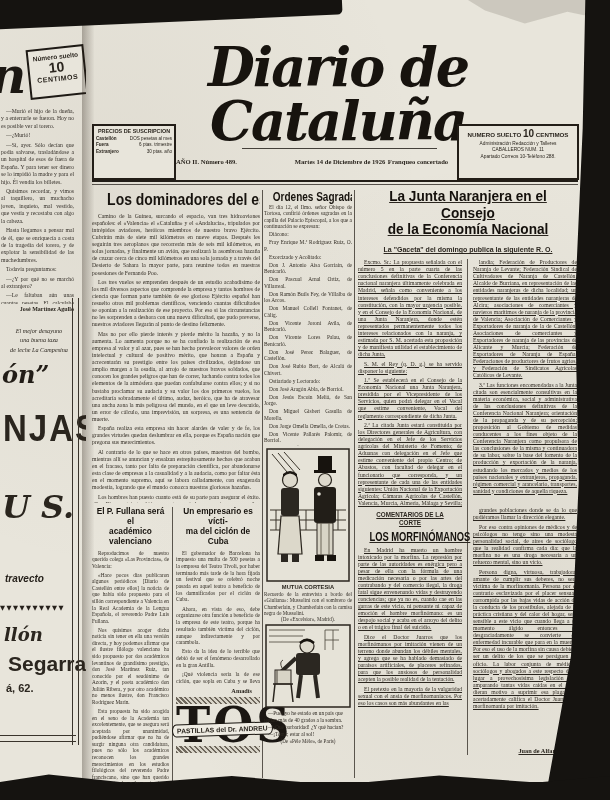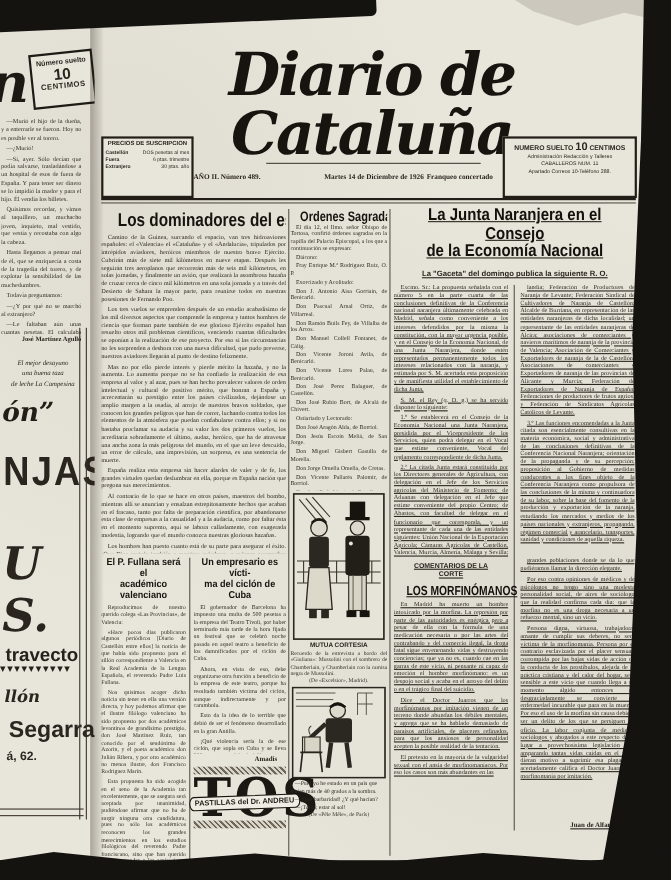--- a/index.html
+++ b/index.html
@@ -33,27 +33,27 @@
       font-size:5.7px;line-height:1.3;text-align:justify;color:#35302a;}
   .strip-text p{margin:0 0 2px;text-indent:5px;}
   .strip-sign{position:absolute;left:0;top:294px;width:74px;text-align:right;font-size:6px;font-weight:bold;}
   .milk-ad{position:absolute;left:0;top:314px;width:78px;text-align:center;font-style:italic;
       font-size:6.2px;line-height:1.5;}
   .frag-on{position:absolute;left:2px;top:348px;font-family:"DejaVu Serif",serif;font-weight:bold;
       font-style:italic;font-size:24px;color:#221d17;}
   .frag-njas{position:absolute;left:3px;top:398px;font-family:"Liberation Sans",sans-serif;font-weight:bold;
       font-size:33px;letter-spacing:2px;color:#2a251e;transform:scaleY(1.12);}
   .frag-us{position:absolute;left:2px;top:476px;font-family:"DejaVu Serif",serif;font-weight:bold;
-      font-style:italic;font-size:41px;color:#2a251e;}
-  .frag-travecto{position:absolute;left:5px;top:574px;font-family:"Liberation Sans",sans-serif;
-      font-weight:bold;font-size:17px;color:#26211b;}
+      font-style:italic;font-size:32px;color:#2a251e;}
+  .frag-travecto{position:absolute;left:5px;top:561px;font-family:"Liberation Sans",sans-serif;
+      font-weight:bold;font-size:10px;color:#26211b;font-style:italic;}
   .pennants{position:absolute;left:0;top:592px;width:80px;font-family:"DejaVu Sans",sans-serif;
       font-size:6.5px;letter-spacing:1.5px;color:#26211b;}
   .frag-llon{position:absolute;left:4px;top:612px;font-family:"DejaVu Serif",serif;font-weight:bold;
-      font-style:italic;font-size:15px;}
+      font-style:italic;font-size:18px;}
   .frag-segarra{position:absolute;left:8px;top:640px;font-family:"Liberation Sans",sans-serif;
       font-weight:bold;font-size:21px;}
   .frag-85{position:absolute;left:6px;top:670px;font-family:"Liberation Sans",sans-serif;
       font-weight:bold;font-size:11px;}
   .vrule-strip{position:absolute;left:72px;top:286px;width:5px;height:447px;
       border-left:1.5px solid #3a342c;border-right:1.5px solid #3a342c;}
   .hrule-strip{position:absolute;left:0;top:723px;width:76px;height:5px;
       border-top:1.5px solid #3a342c;border-bottom:1.5px solid #3a342c;}
   
   .page{position:absolute;left:92px;top:12px;width:492px;height:760px;z-index:2;}

